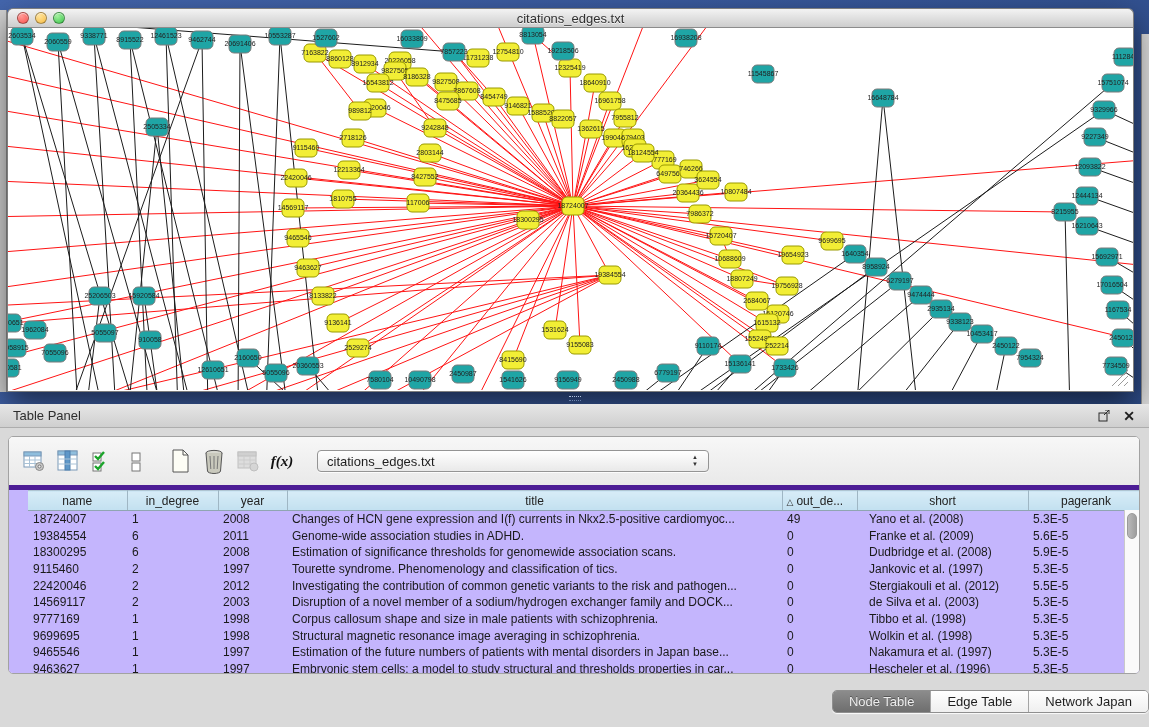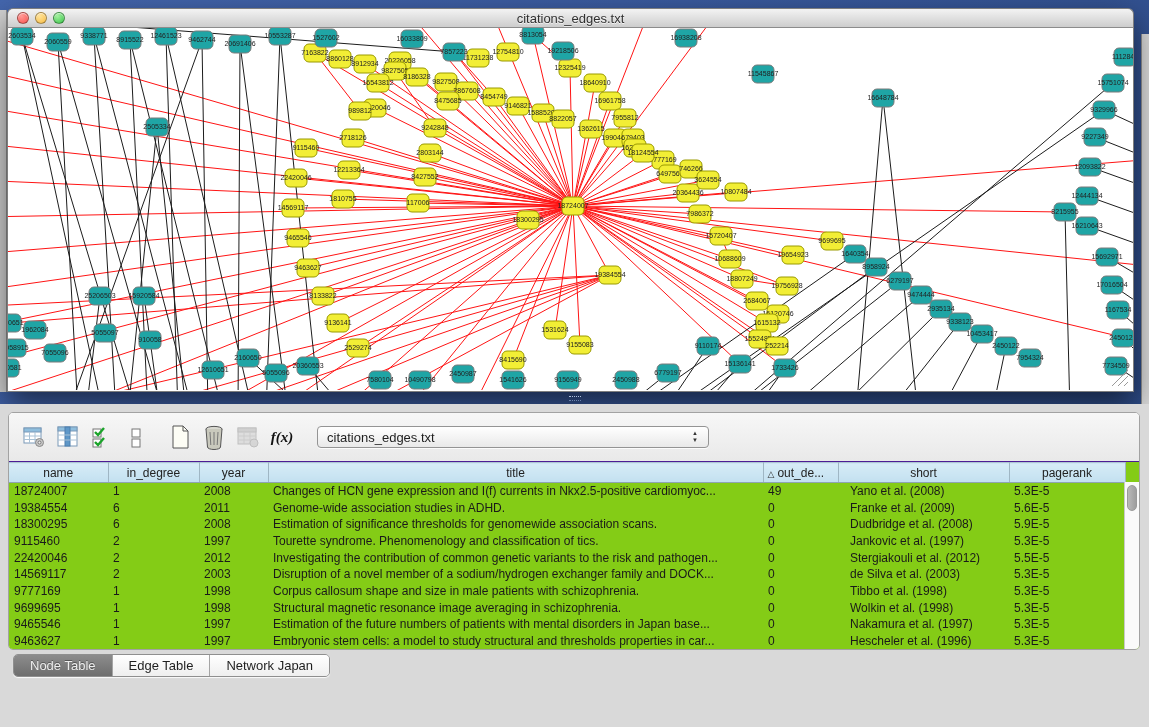--- a/index.html
+++ b/index.html
@@ -54,39 +54,39 @@
   .fx { font-family:"Liberation Serif",serif; font-style:italic; font-size:15px; color:#111;
     font-weight:bold; }
   .combo { width:392px; height:22px; margin-left:16px; border:1px solid #949494; border-radius:4px;
     background:linear-gradient(#FFFFFF,#E9E9E9); display:flex; align-items:center; position:relative;
     box-shadow:0 1px 0 rgba(255,255,255,.8); }
   .combo-text { font-size:13px; color:#1E1E1E; margin-left:9px; }
   .combo-arrows { position:absolute; right:10px; top:3px; font-size:6px; color:#333; line-height:7px;
     text-align:center; }
 
   
-  .grid-wrap { position:relative; height:189px; background:#84cc16; border-top:1px solid #4c1d95; }
+  .grid-wrap { position:relative; height:189px; background:#c4b5fd; border-top:5px solid #4c1d95;padding-left:19px; }
   table.datagrid { border-collapse:collapse; table-layout:fixed; width:1116px; font-size:12px; }
   .datagrid th { height:20px; background:linear-gradient(#D7ECF7,#C2E0F0);
     border-right:1px solid #9FB6C4; border-bottom:1px solid #8FA5B2; border-top:1px solid #AFC5D2;
     font-weight:normal; color:#222; text-align:center; overflow:hidden; white-space:nowrap; }
   .datagrid th.sorted { text-align:left; padding-left:4px; }
   .sort-tri { font-size:9px; color:#333; margin-right:3px; }
   .datagrid td { height:16.7px; padding:0 0 0 5px; color:#1A1A1A; white-space:nowrap;
     overflow:hidden; }
   .datagrid td.c5 { padding-left:12px; }
   .col-0{width:99px}.col-1{width:91px}.col-2{width:69px}.col-3{width:495px}
   .col-4{width:75px}.col-5{width:171px}.col-6{width:116px}
   .vscroll { position:absolute; right:0; top:20px; width:15px; height:169px;
     background:#FAFAFA; border-left:1px solid #C9C9C9; }
   .vthumb { position:absolute; left:2px; top:3px; width:10px; height:26px; border-radius:6px;
     background:linear-gradient(90deg,#B9B9B9,#9E9E9E); border:1px solid #9A9A9A; }
 
   
-  .tabs { position:absolute; top:250px; left:0; width:100%; display:flex; justify-content:flex-start;padding-left:13px; }
+  .tabs { position:absolute; top:262px; left:0; width:100%; display:flex; justify-content:flex-end; }
   .tabbar { display:flex; border:1px solid #8F8F8F; border-radius:5px; overflow:hidden;
     box-shadow:0 1px 1px rgba(255,255,255,.9); }
   .tab { height:21px; padding:0 16px; font-size:13px; display:flex; align-items:center;
     background:linear-gradient(#FFFFFF,#EFEFEF); color:#1E1E1E; border-right:1px solid #A5A5A5; }
   .tab:last-child { border-right:none; }
   .tab.active { background:linear-gradient(#8C8C8C,#6E6E6E); color:#EDEDED;
     text-shadow:0 -1px 0 rgba(0,0,0,.35); }
 
   
   .statusbar { position:absolute; bottom:0; left:0; width:100%; height:27px;
@@ -790,20 +790,32 @@
             <text x="149" y="101" class="node-label">2505334</text>
           </g>
           <path d="M1104,358 L1120,342 M1110,358 L1120,348 M1116,358 L1120,354" stroke="#9A9A9A" fill="none"></path>
         </svg>
     </div>
   </div>
   <div class="splitter-grip"></div>
 </div>
 
 <div class="table-panel">
+  <div class="panel-header">
+    <span class="panel-title">Table Panel</span>
+    <span class="panel-header-actions">
+      <span class="float-btn">
+        <svg width="13" height="12" viewBox="0 0 13 12">
+            <rect x="1" y="3" width="8" height="8" fill="none" stroke="#2A2A2A"></rect>
+            <path d="M6 5 L11 0 M11 0 h-4 M11 0 v4" stroke="#2A2A2A" fill="none"></path>
+          </svg>
+      </span>
+      <span class="close-btn">✕</span>
+    </span>
+  </div>
 
   <div class="panel-body">
     <div class="inner">
 
       <div class="toolbar">
         <span class="tool">
           <svg width="24" height="24" viewBox="0 0 24 24">
               <rect x="2" y="3" width="17" height="15" fill="#fff" stroke="#7A99B8"></rect>
               <rect x="2" y="3" width="17" height="4" fill="#8FBEDD" stroke="#7A99B8"></rect>
               <path d="M2 11 h17 M2 14.5 h17 M7.5 7 v11 M13 7 v11" stroke="#A9C2D6" fill="none"></path>

